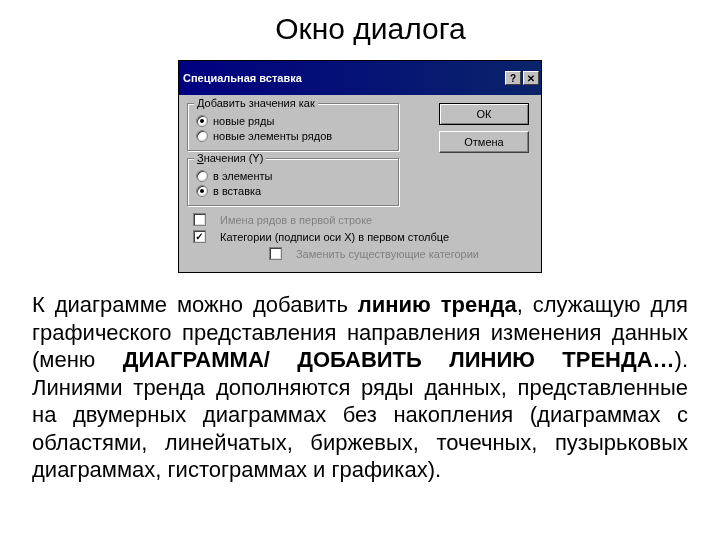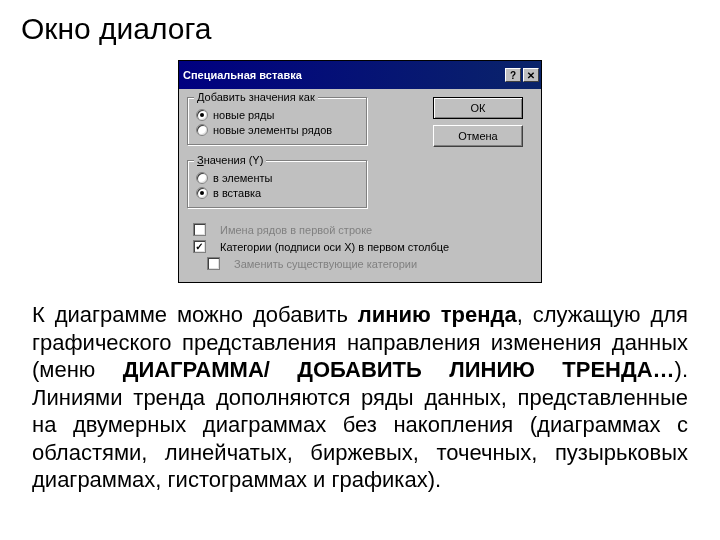--- a/index.html
+++ b/index.html
@@ -5,37 +5,38 @@
   body {
     margin: 0;
     padding: 0;
     background: #fff;
     font-family: Arial, sans-serif;
     width: 720px;
     height: 540px;
     overflow: hidden;
   }
   .page-title {
+    text-align: center;
     font-size: 30px;
     font-weight: normal;
     margin: 12px 0 14px 0;
     padding-left: 21px;
   }
   .dialog {
     width: 362px;
     margin: 0 auto;
     border: 1px solid #000;
     background: #c0c0c0;
     font-family: "MS Sans Serif", Tahoma, sans-serif;
     font-size: 11px;
   }
   .titlebar {
     background: linear-gradient(to right, #000080, #0a246a);
     color: #fff;
-    height: 28px;
+    height: 34px;
     display: flex;
     align-items: center;
     padding: 0 2px 0 4px;
     font-weight: bold;
     font-size: 11px;
   }
   .titlebar .spacer { flex: 1; }
   .title-btn {
     width: 16px;
     height: 14px;
@@ -55,23 +56,23 @@
   .dialog-body {
     padding: 8px;
     position: relative;
   }
   .groupbox {
     border: 1px solid #808080;
     border-right-color: #fff;
     border-bottom-color: #fff;
     box-shadow: inset -1px -1px 0 #808080, inset 1px 1px 0 #fff;
     padding: 8px 8px 6px 8px;
-    margin-bottom: 14px;
+    margin-bottom: 6px;
     position: relative;
-    width: 181px;
+    width: 213px;
     box-sizing: border-box;
   }
   .groupbox-legend {
     position: absolute;
     top: -7px;
     left: 6px;
     background: #c0c0c0;
     padding: 0 3px;
     font-size: 11px;
   }
@@ -124,21 +125,21 @@
   .checkbox.checked::after {
     content: "✓";
     font-size: 10px;
     line-height: 1;
     color: #000;
     font-weight: bold;
   }
   .disabled { color: #808080; }
   .action-buttons {
     position: absolute;
-    right: 18px;
+    right: 12px;
     top: 8px;
     width: 90px;
     display: flex;
     flex-direction: column;
     gap: 6px;
   }
   .btn {
     height: 22px;
     background: #c0c0c0;
     border: 1px solid #fff;
@@ -149,21 +150,22 @@
     display: flex;
     align-items: center;
     justify-content: center;
     box-sizing: border-box;
   }
   .btn.default {
     border: 1px solid #000;
     box-shadow: inset 1px 1px 0 #fff, inset -1px -1px 0 #808080;
   }
   .sub-check {
-    margin-left: 20px;
+    margin-left: 28px;
+    justify-content: center;
   }
   .body-text {
     font-size: 22px;
     line-height: 1.25;
     text-align: justify;
     margin: 18px 32px 0 32px;
     font-family: Arial, sans-serif;
   }
   .body-text b { font-weight: bold; }
   .underline-accesskey { text-decoration: underline; }

